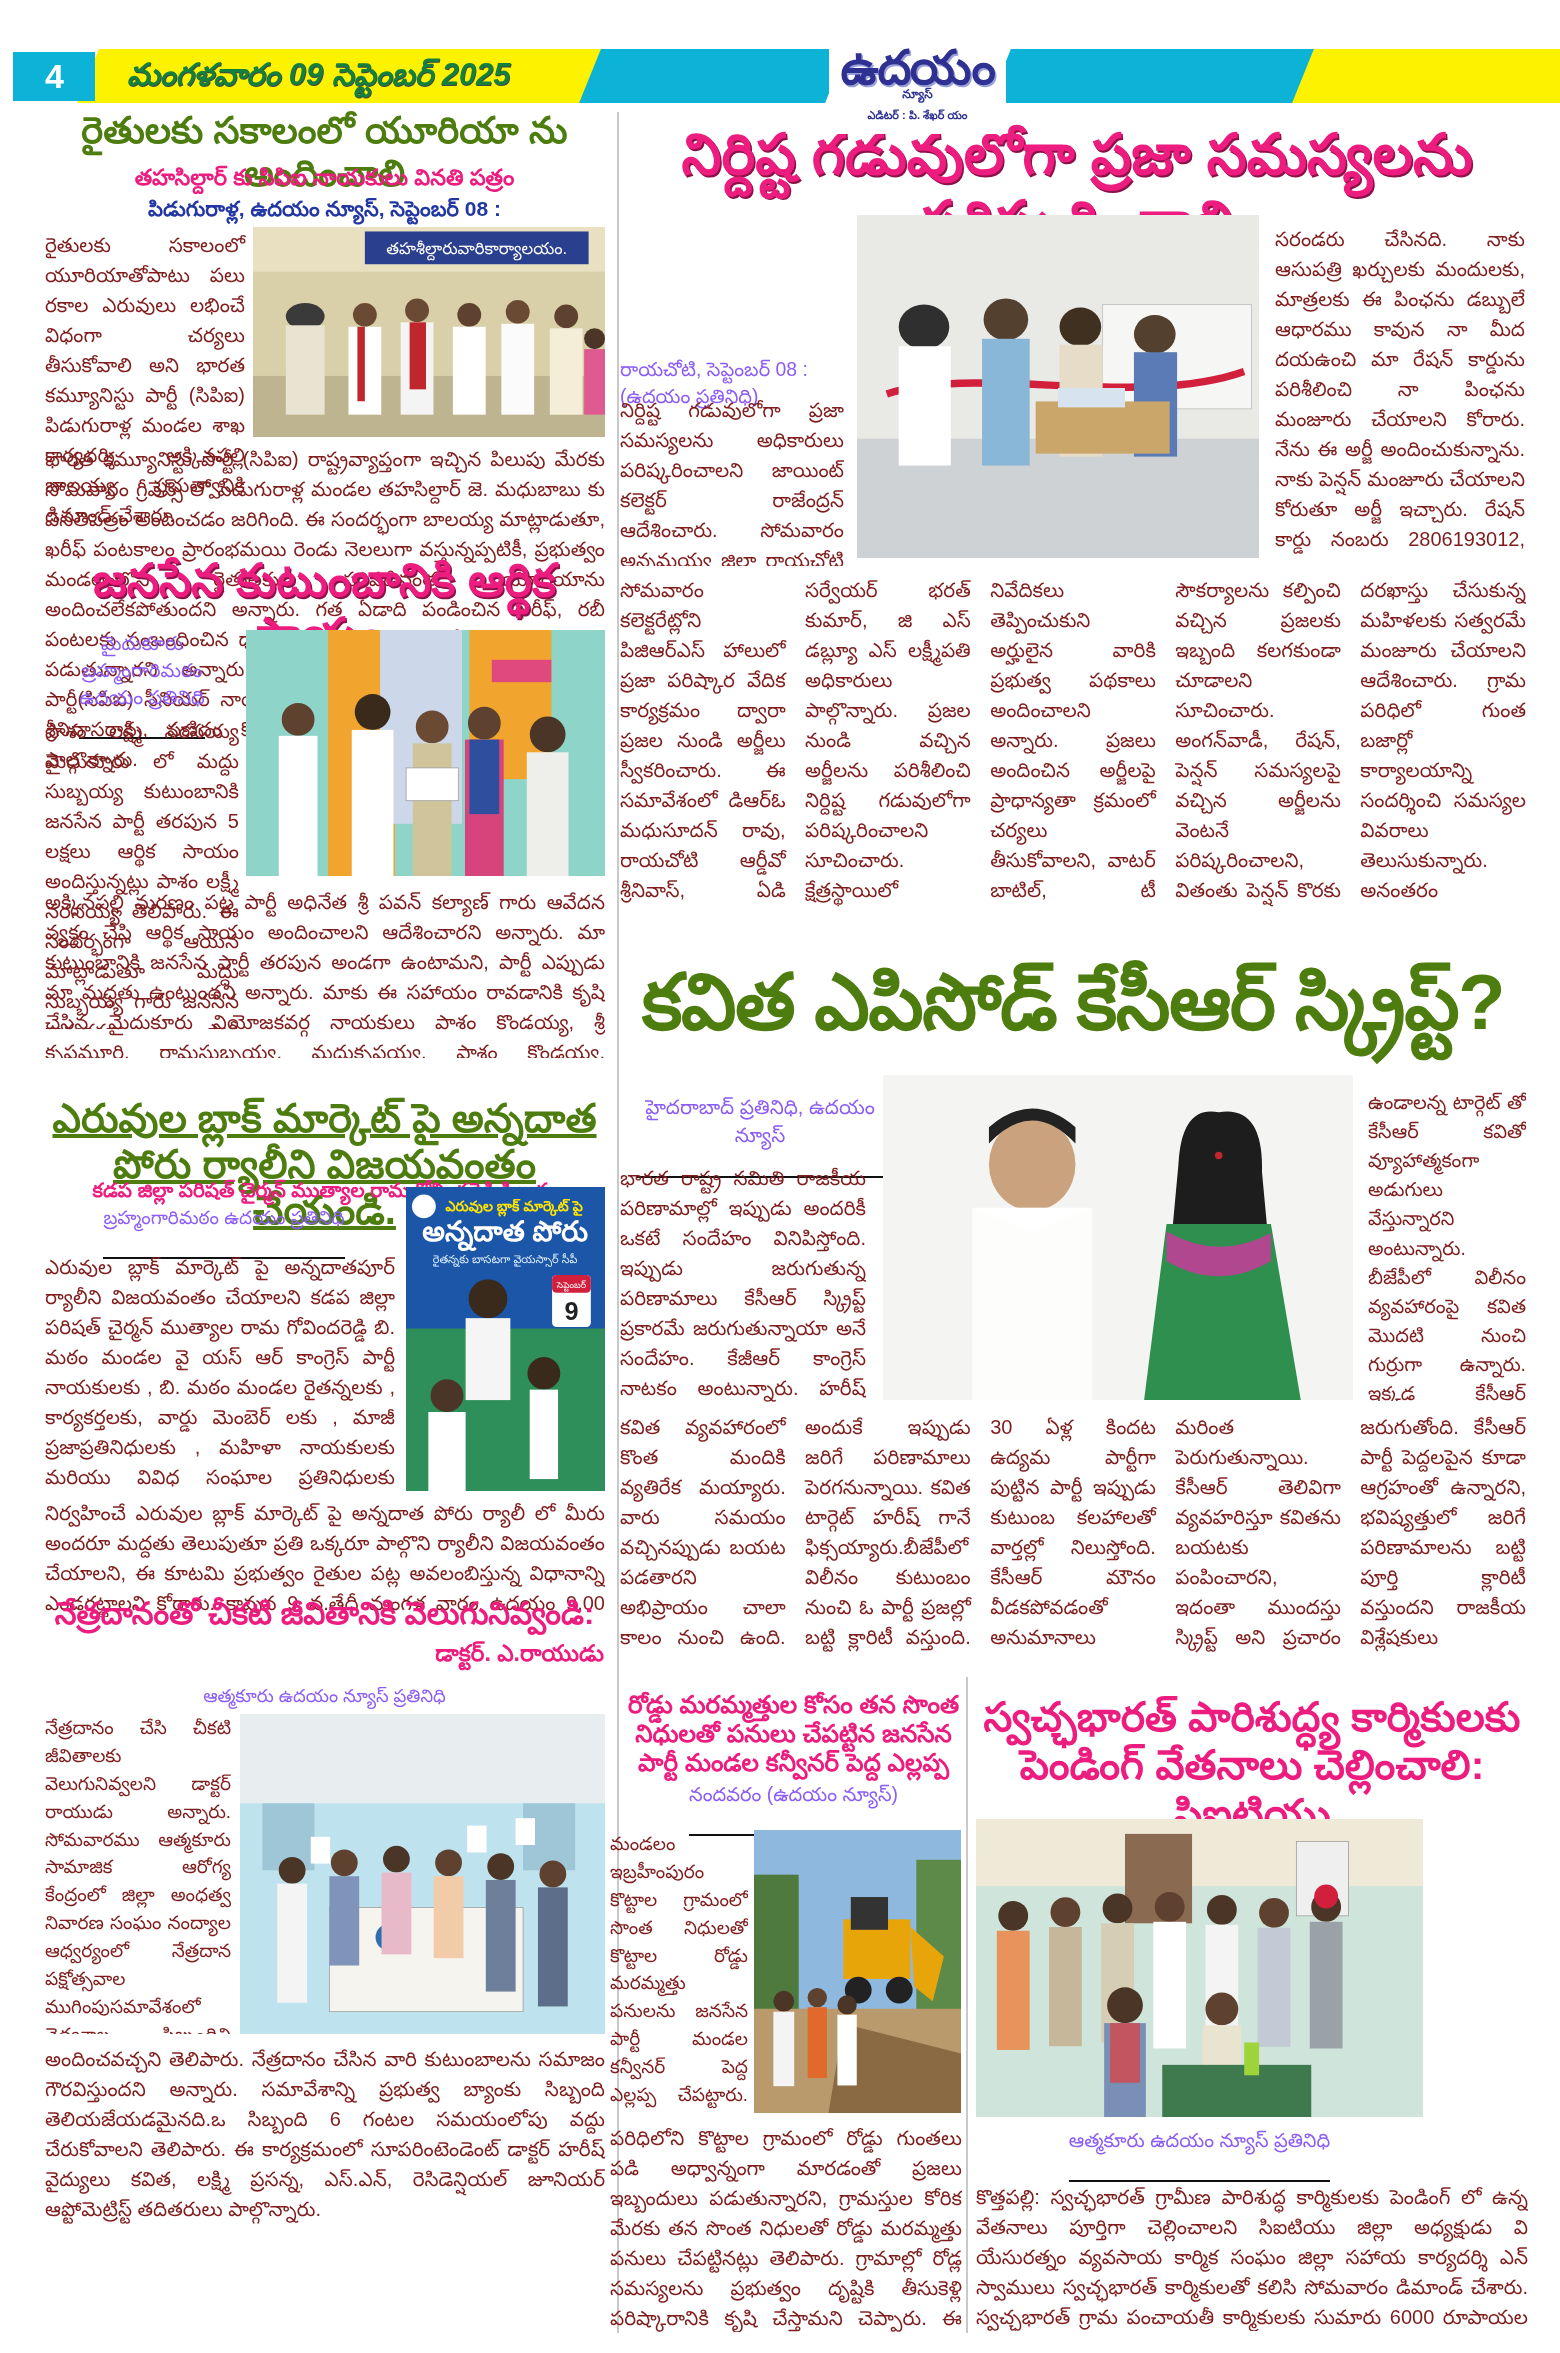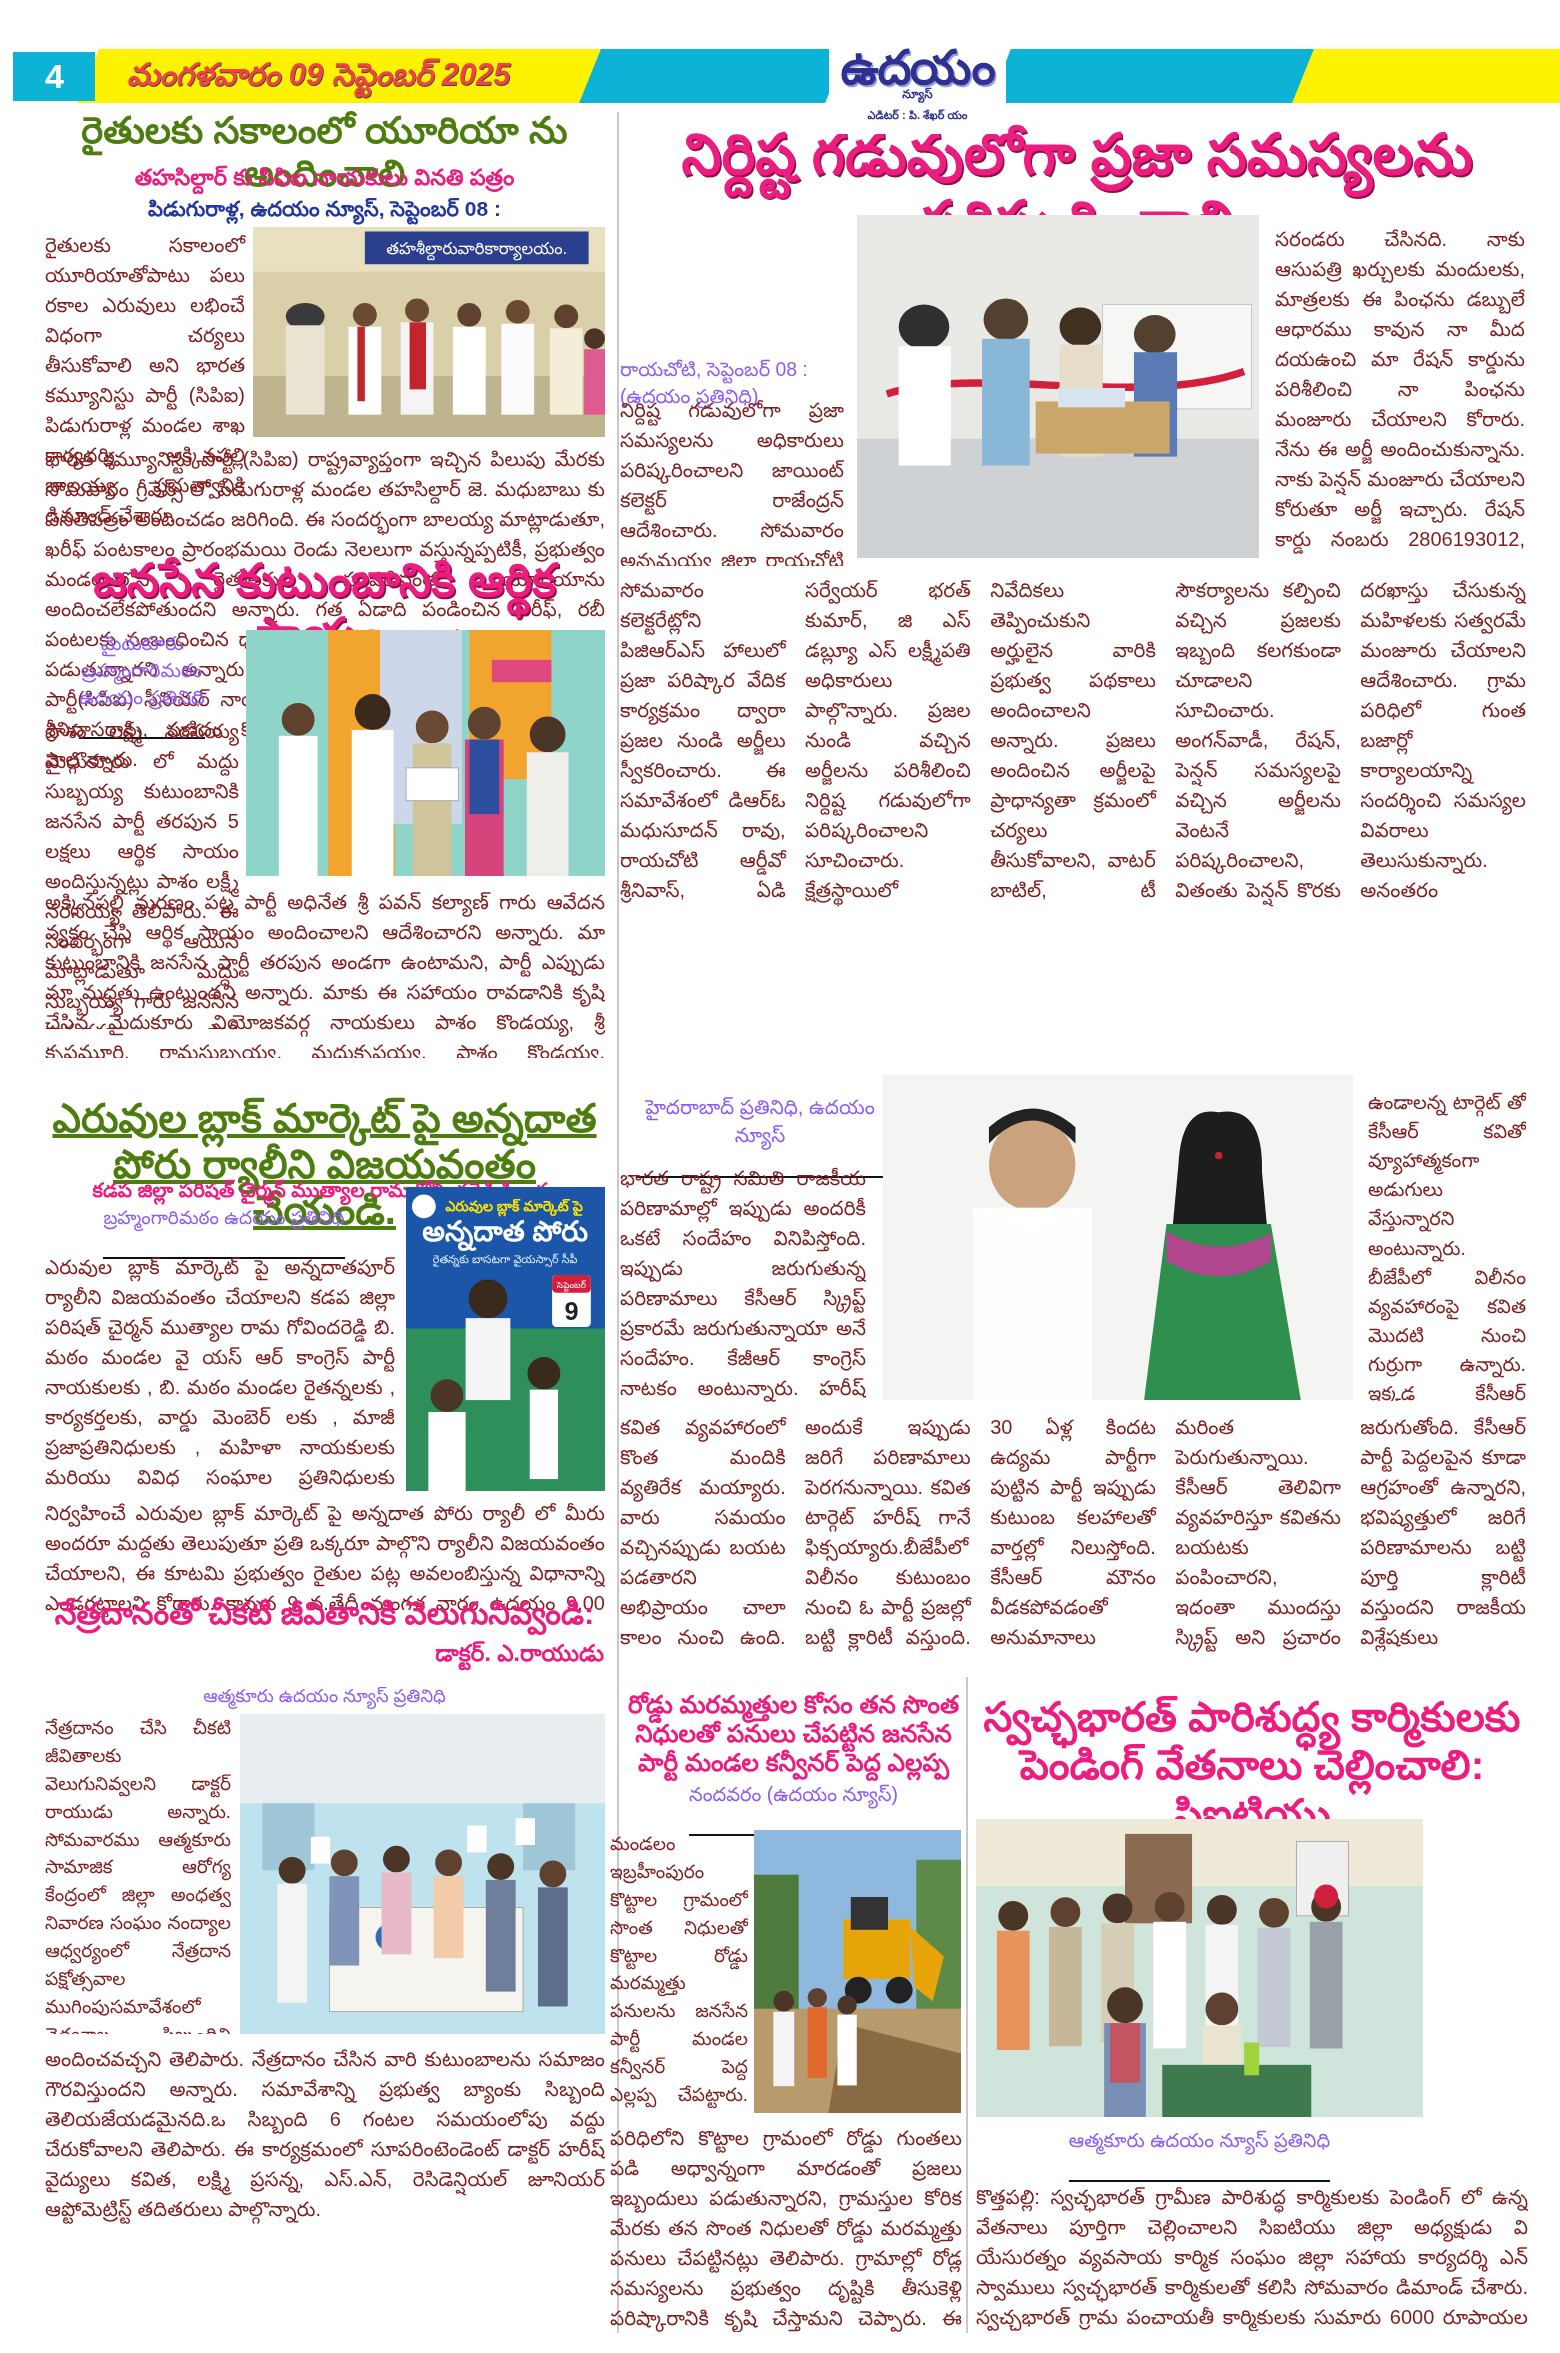--- a/index.html
+++ b/index.html
@@ -3,21 +3,21 @@
 <meta charset="utf-8">
 <style>
   html,body{margin:0;padding:0;background:#e8e8e8;}
   .page{position:relative;width:1561px;height:2354px;background:#ffffff;overflow:hidden;
         font-family:"Liberation Sans","DejaVu Sans",sans-serif;color:#111;}
   
   .band{position:absolute;left:0;top:49px;width:1561px;height:54px;overflow:visible;}
   .seg{position:absolute;top:0;height:54px;transform:skewX(-22deg);}
   .pagenum{position:absolute;left:13.4px;top:52px;width:82px;height:49px;background:#0cb3d6;
            color:#fff;font-size:34px;font-weight:bold;display:flex;align-items:center;justify-content:center;}
-  .date-text{position:absolute;left:127px;top:57px;font-size:31px;font-weight:bold;color:#ef4444;
+  .date-text{position:absolute;left:127px;top:57px;font-size:31px;font-weight:bold;color:#15803d;
              text-shadow:0.7px 0.7px 0 #444;font-style:italic;}
   .masthead{position:absolute;left:829px;top:33px;width:177px;height:101px;background:#fff;
             display:flex;flex-direction:column;align-items:center;justify-content:center;z-index:5;}
   .masthead .logo{font-size:48px;font-weight:bold;color:#2e3192;letter-spacing:-1.5px;
                   text-shadow:1.5px 1.5px 0 #9aa0d8;line-height:1;}
   .masthead .logo-sub{font-size:12px;color:#2e3192;font-weight:bold;margin-top:-4.5px;}
   .masthead .editor{font-size:11.2px;color:#2e3192;margin-top:4.5px;font-weight:bold;}
   
   .abs{position:absolute;}
   .hl-black{color:#4d7c0f;font-weight:bold;text-align:center;line-height:1.15;}
@@ -161,20 +161,21 @@
         <rect x="80" y="176" width="60" height="110" fill="#f5f5f5"></rect>
       <ellipse cx="185" cy="250" rx="22" ry="22" fill="#3a2a1c"></ellipse>
         <rect x="160" y="272" width="50" height="120" fill="#2e8f5a"></rect>
         <rect x="166" y="272" width="38" height="120" fill="#ffffff"></rect>
       <ellipse cx="55" cy="280" rx="22" ry="22" fill="#4a3526"></ellipse>
         <rect x="30" y="302" width="50" height="106" fill="#ffffff"></rect>
     </svg>
   </div>
   <div class="abs body-txt" style="left:45px;top:1498px;width:560px;height:119px;overflow:hidden;">నిర్వహించే ఎరువుల బ్లాక్ మార్కెట్ పై అన్నదాత పోరు ర్యాలీ లో మీరు అందరూ మద్దతు తెలుపుతూ ప్రతి ఒక్కరూ పాల్గొని ర్యాలీని విజయవంతం చేయాలని, ఈ కూటమి ప్రభుత్వం రైతుల పట్ల అవలంబిస్తున్న విధానాన్ని ఎండగట్టాలని కోరారు. కావున 9 వ.తేదీ మంగళ వారం ఉదయం 9.00 గంటలకు అట ప్రారంభంలో రోడ్డు మూలలను నుండి కడప రోడ్డు లో ఉన్న అగ్రికల్చర్ ఏ.డి కార్యాలయం వరకు జరగబోయే ర్యాలీ లో అందరూ పాల్గొనాలని కోరుకొంటున్నాం .</div>
 
+  <div class="abs hl-black" style="left:620px;top:958px;width:906px;font-size:78px;letter-spacing:-1.5px;">కవిత ఎపిసోడ్ కేసీఆర్ స్క్రిప్ట్?</div>
   <div class="abs dateline-black" style="left:637px;top:1096px;width:246px;font-size:20px;"><span class="rule-under">హైదరాబాద్ ప్రతినిధి, ఉదయం న్యూస్</span></div>
   <div class="abs body-txt" style="left:620px;top:1163px;width:246px;height:239px;overflow:hidden;">భారత రాష్ట్ర సమితి రాజకీయ పరిణామాల్లో ఇప్పుడు అందరికీ ఒకటే సందేహం వినిపిస్తోంది. ఇప్పుడు జరుగుతున్న పరిణామాలు కేసీఆర్ స్క్రిప్ట్ ప్రకారమే జరుగుతున్నాయా అనే సందేహం. కేజీఆర్ కాంగ్రెస్ నాటకం అంటున్నారు. హరీష్ చాలా కాలంగా ఆయన వెంటే అలుపుందన్న ఆరోపణలు ఉన్నాయి.</div>
   <div class="abs photo" style="left:883px;top:1075px;width:470px;height:325px;">
     <svg viewBox="0 0 630 436" preserveAspectRatio="none">
       <rect width="630" height="436" fill="#f4f4f2"></rect>
       <ellipse cx="200" cy="120" rx="58" ry="62" fill="#caa27e"></ellipse>
       <path d="M142 92 Q200 30 258 92 L258 70 Q200 20 142 70 Z" fill="#222"></path>
       <rect x="120" y="178" width="160" height="258" fill="#ffffff"></rect>
       <path d="M120 178 L200 210 L280 178 L280 436 L120 436 Z" fill="#fdfdfb"></path>
       <ellipse cx="450" cy="140" rx="54" ry="58" fill="#c89a74"></ellipse>

